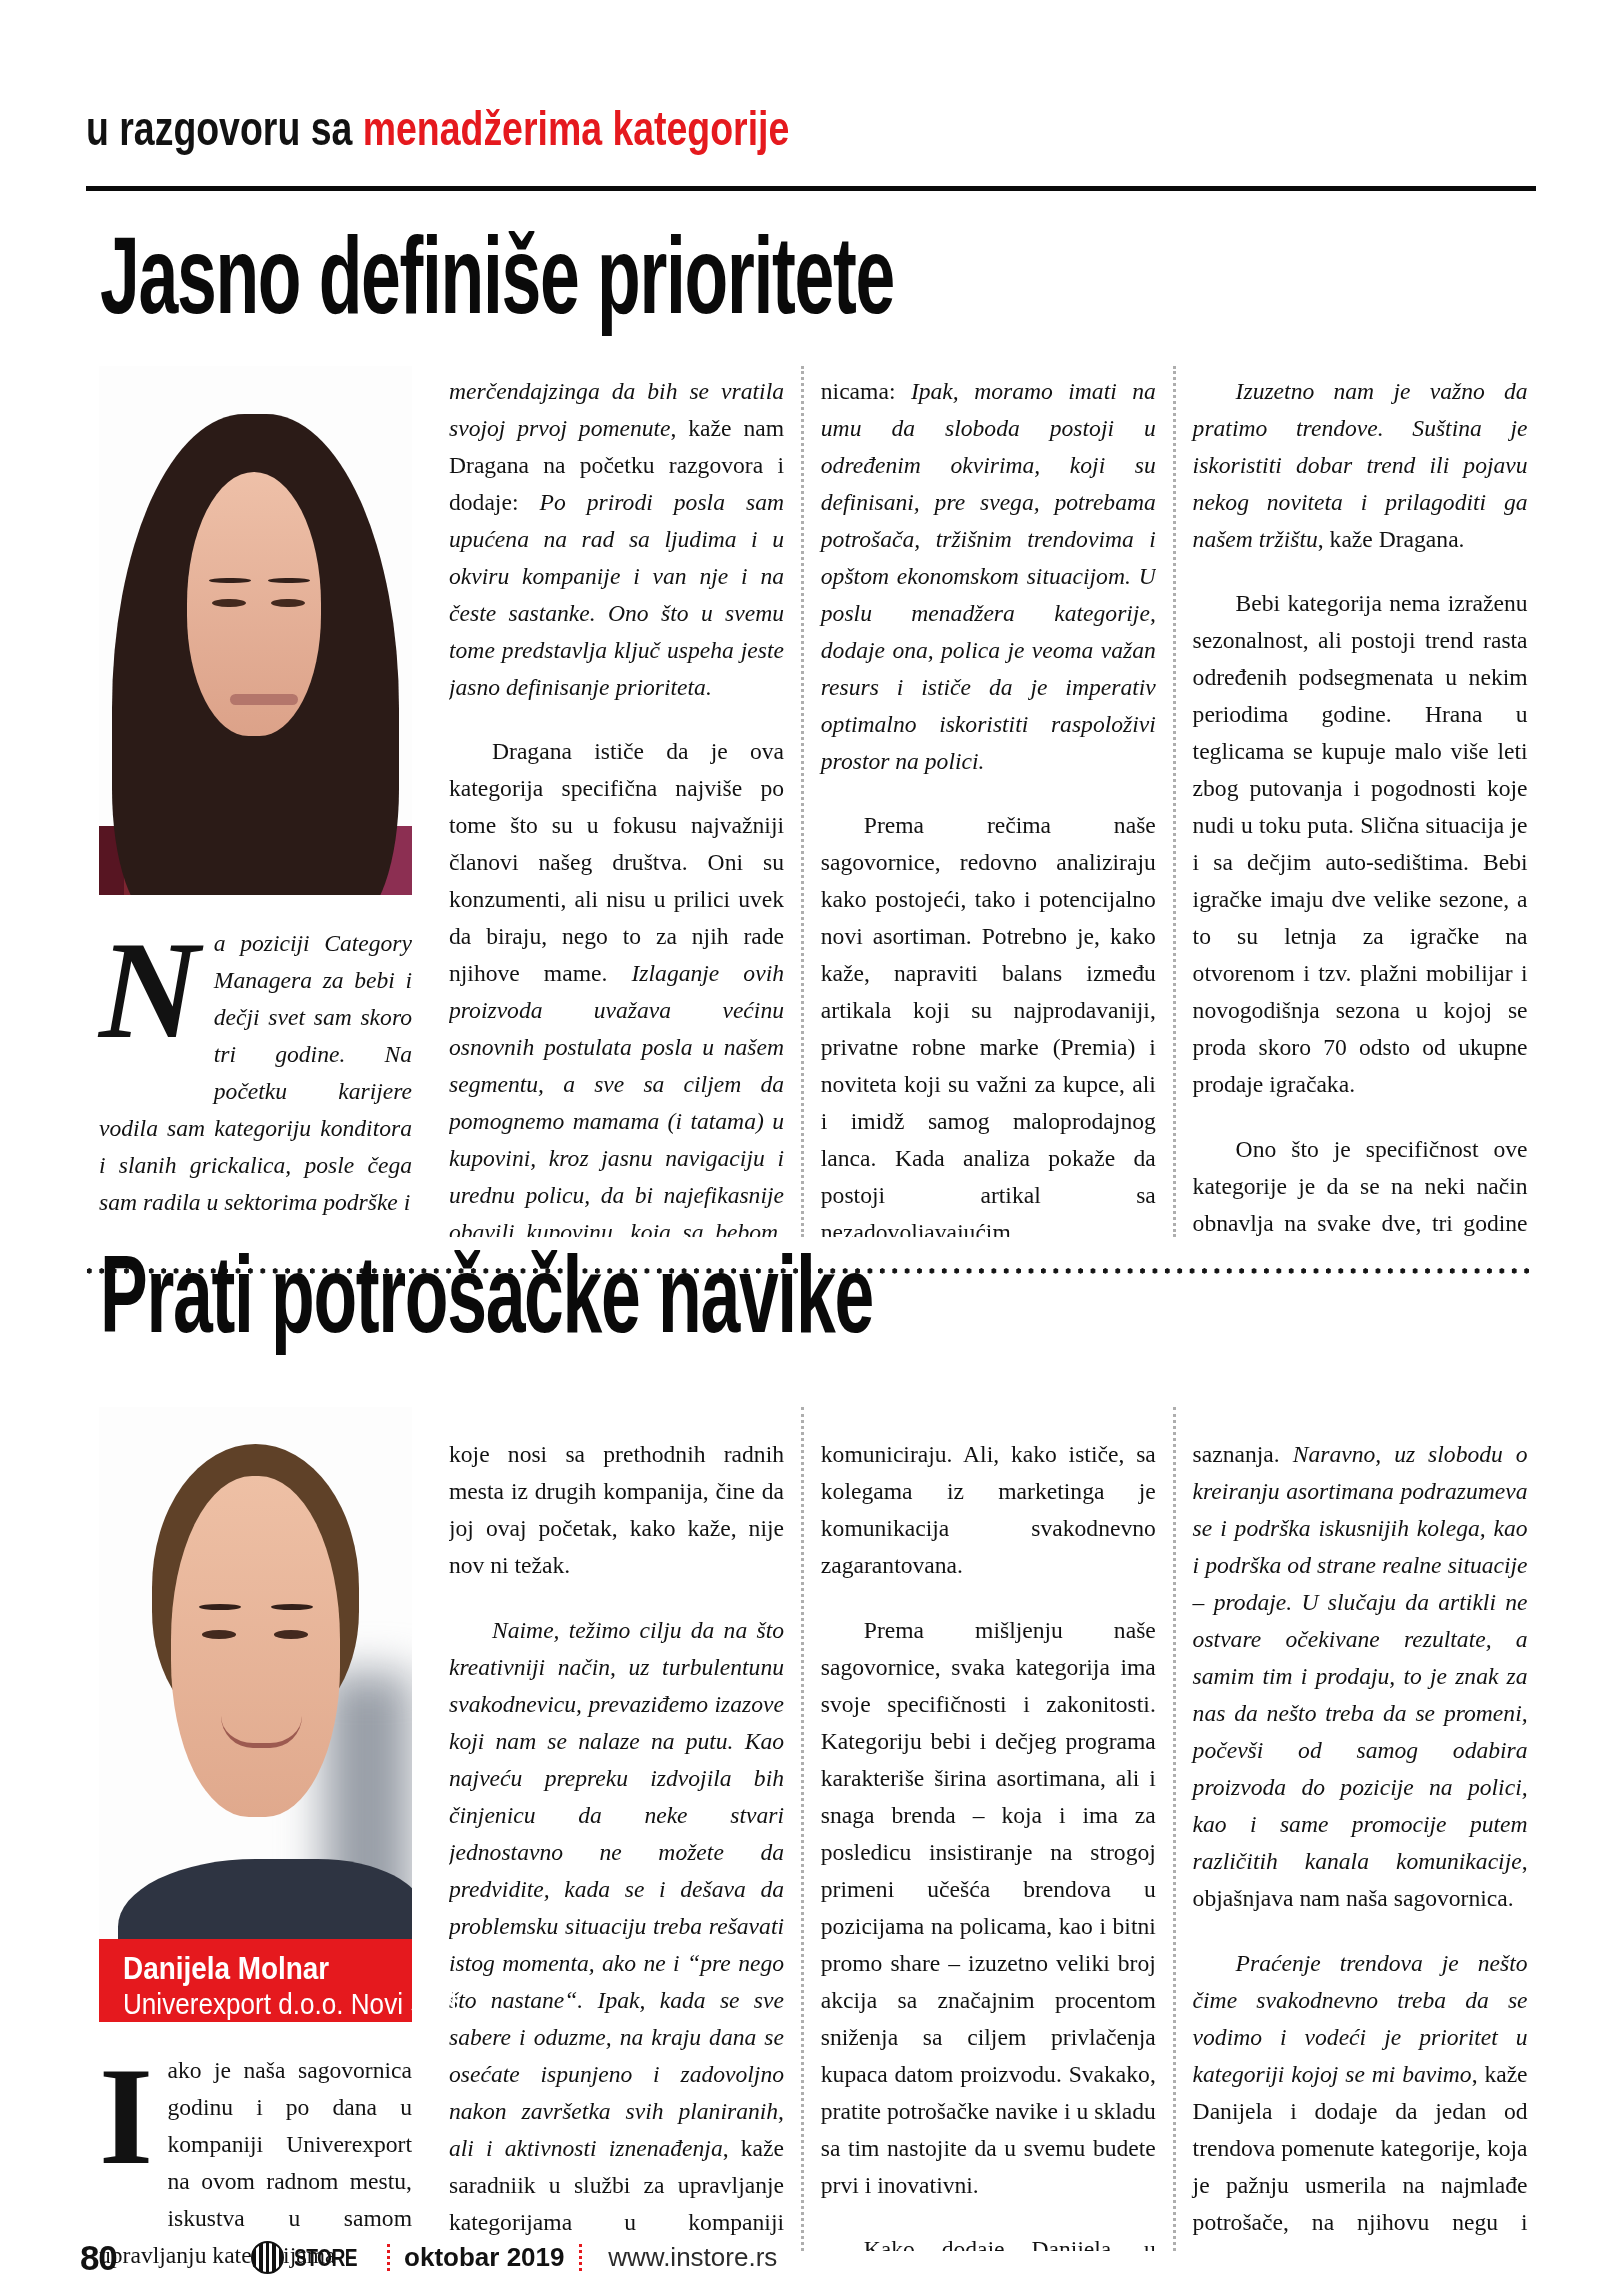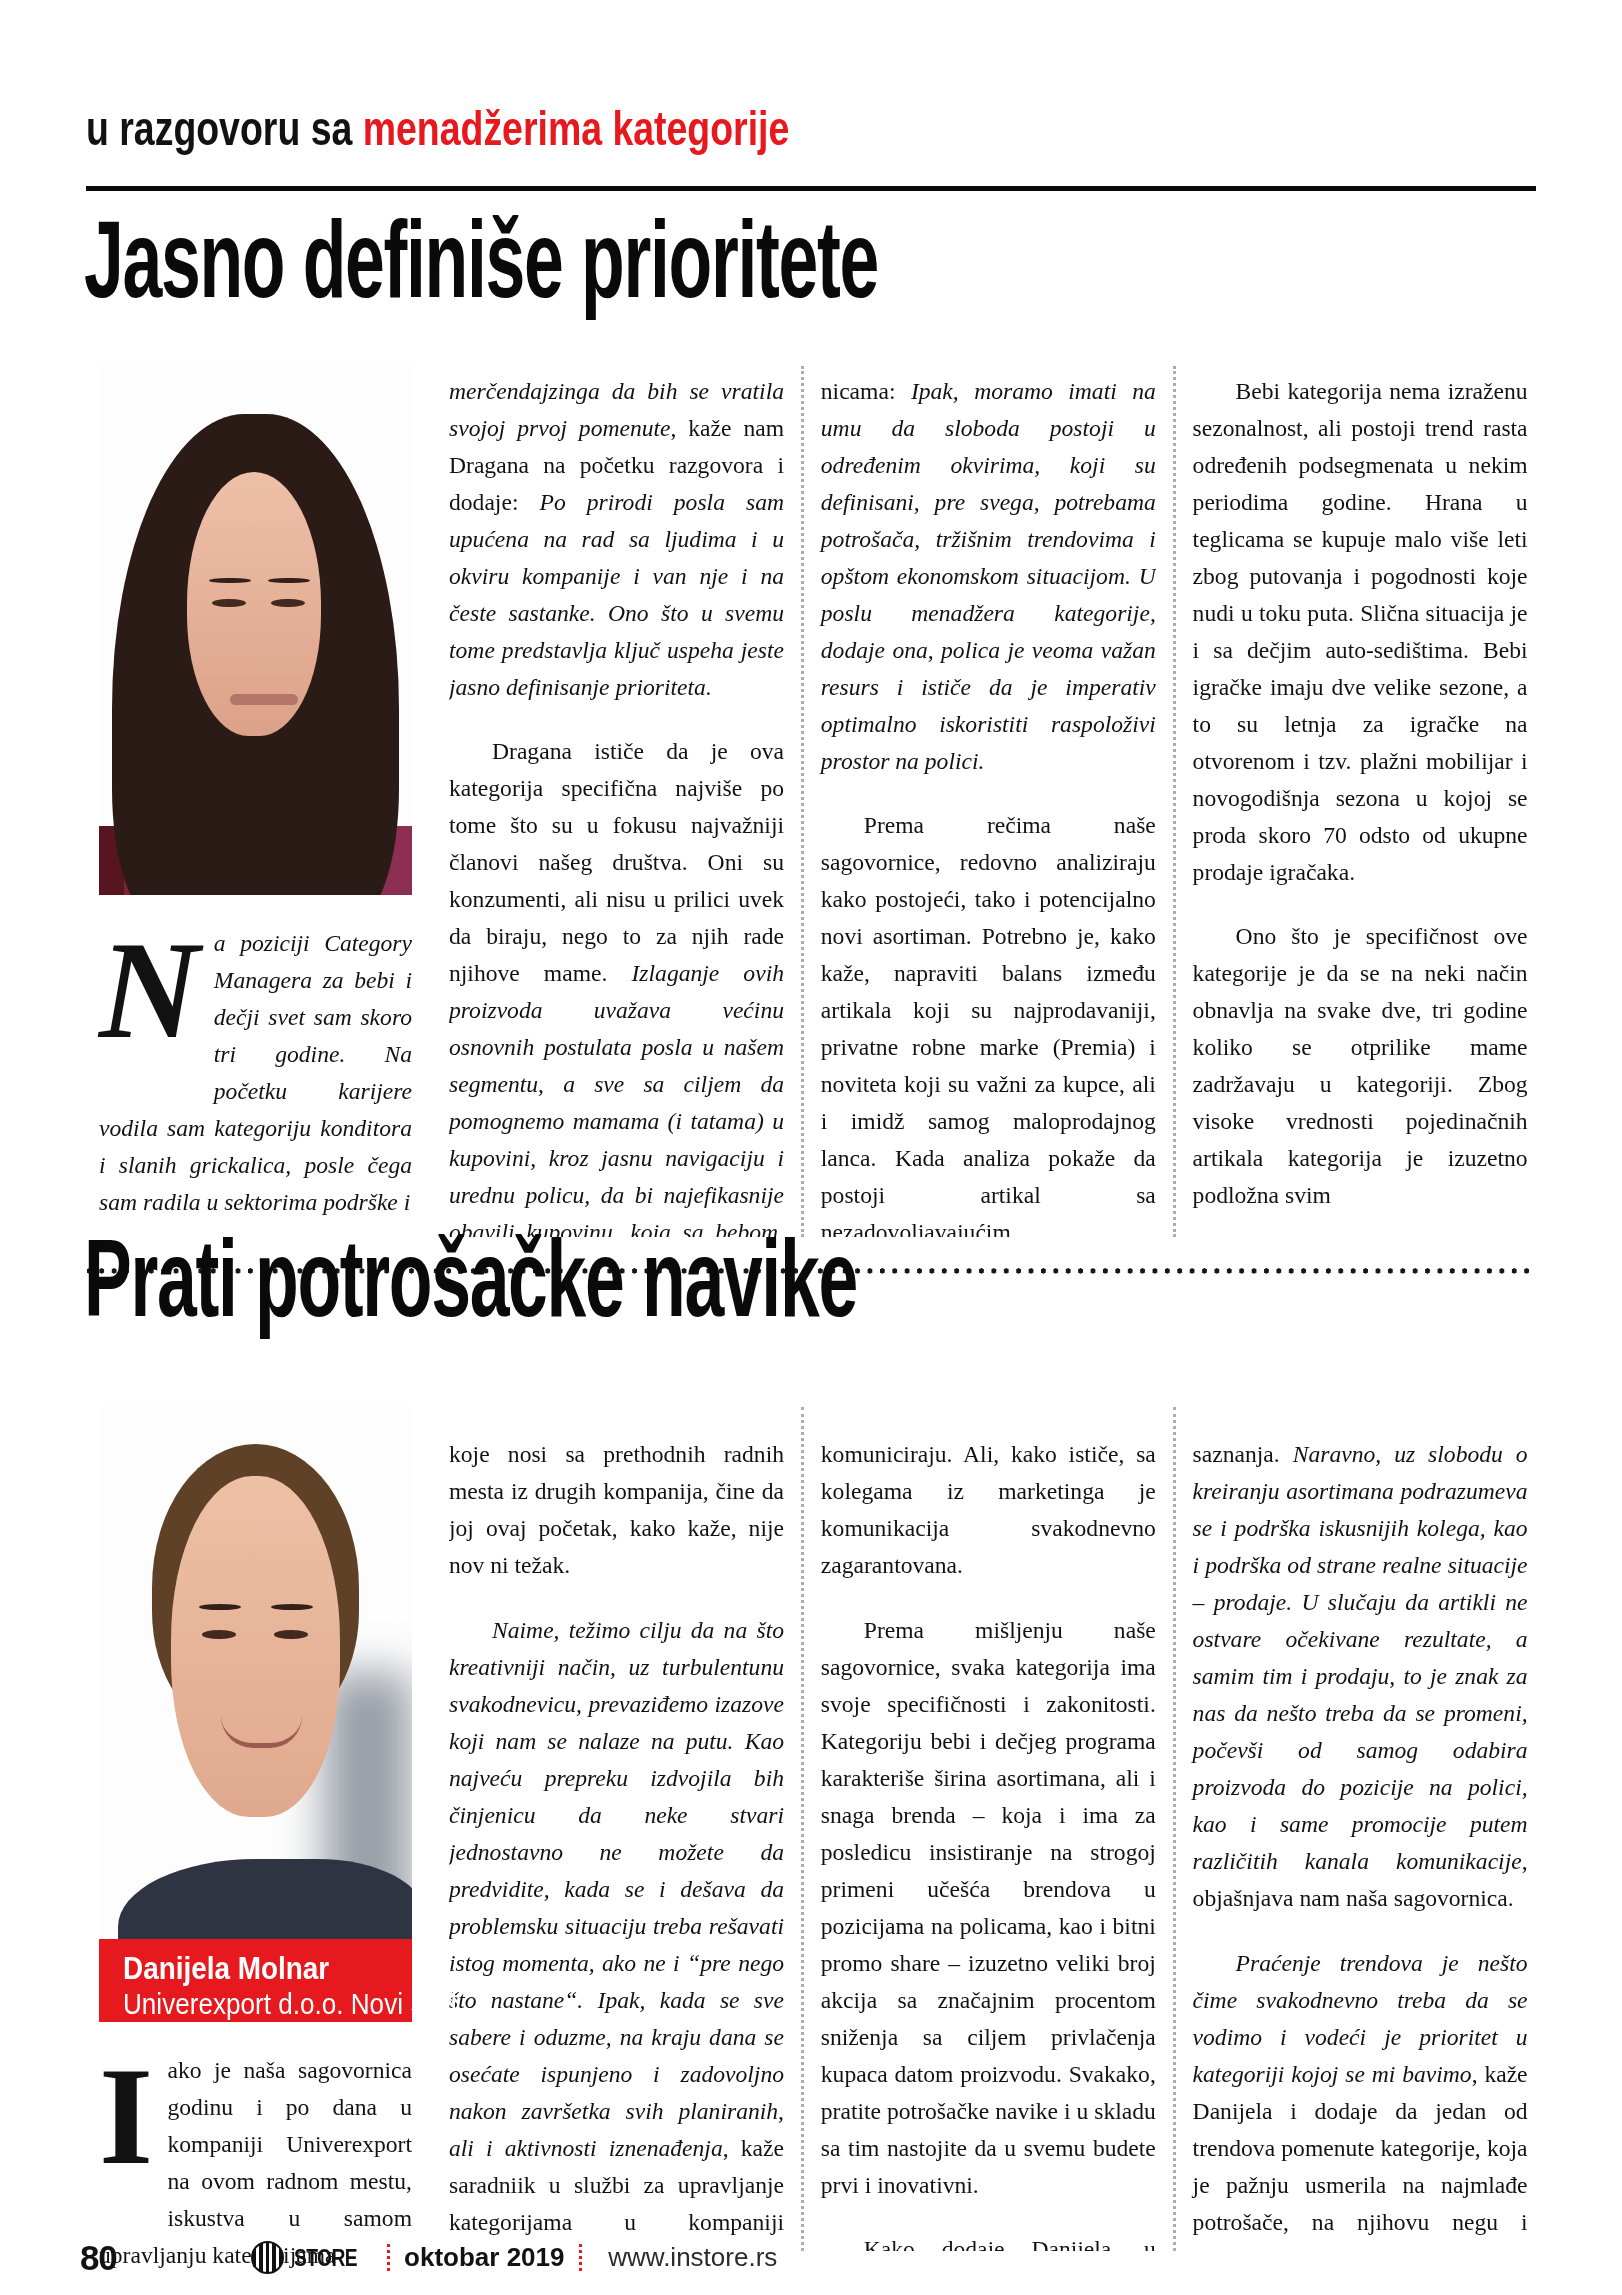--- a/index.html
+++ b/index.html
@@ -4,21 +4,21 @@
 <style>
   html,body{margin:0;padding:0;background:#ffffff;}
   .page{position:relative;width:1623px;height:2295px;background:#fff;overflow:hidden;
         font-family:"Liberation Serif",serif;color:#121212;}
   
   .kicker{position:absolute;left:86px;top:105px;font-family:"Liberation Sans",sans-serif;
           font-weight:900;font-size:48px;line-height:1;white-space:nowrap;text-align:center;}
   .cx78{display:inline-block;transform:scaleX(.78);transform-origin:0 50%;white-space:nowrap;}
   .k-red{color:#e5191e;}
   .rule{position:absolute;left:86px;top:186px;width:1450px;height:4.6px;background:#0a0a0a;}
-  .headline{position:absolute;left:84px;margin:0;font-family:"Liberation Sans",sans-serif;
+  .headline{position:absolute;left:84px;margin:16px;font-family:"Liberation Sans",sans-serif;
             font-weight:900;font-size:110px;line-height:1;letter-spacing:-2px;color:#0a0a0a;}
   .cx65{display:inline-block;transform:scaleX(.65);transform-origin:0 0;white-space:nowrap;}
   .h1{top:204px;}
   .h2{top:1223px;}
   .divider{position:absolute;left:86px;top:1267px;width:1450px;height:7.9px;
            background-image:radial-gradient(circle at 3.3px 3.9px,#161616 2.4px,transparent 2.8px);
            background-size:12.4px 7.9px;background-repeat:repeat-x;}
   
   .art{position:absolute;left:99px;width:1437px;display:flex;column-gap:37px;}
   .a1{top:366px;height:870px;}
@@ -119,20 +119,21 @@
     </div>
     <div class="tcol">
         <p><span class="it">merčendajzinga da bih se vratila svojoj prvoj pomenute</span><span>, kaže nam Dragana na početku razgovora i dodaje: </span><span class="it">Po prirodi posla sam upućena na rad sa ljudima i u okviru kompanije i van nje i na česte sastanke. Ono što u svemu tome predstavlja ključ uspeha jeste jasno definisanje prioriteta.</span></p>
         <p class="indent"><span>Dragana ističe da je ova kategorija specifična najviše po tome što su u fokusu najvažniji članovi našeg društva. Oni su konzumenti, ali nisu u prilici uvek da biraju, nego to za njih rade njihove mame. </span><span class="it">Izlaganje ovih proizvoda uvažava većinu osnovnih postulata posla u našem segmentu, a sve sa ciljem da pomognemo mamama (i tatama) u kupovini, kroz jasnu navigaciju i urednu policu, da bi najefikasnije obavili kupovinu, koja sa bebom, može biti veliki izazov</span></p>
       </div>
     <div class="tcol sep">
         <p><span>nicama: </span><span class="it">Ipak, moramo imati na umu da sloboda postoji u određenim okvirima, koji su definisani, pre svega, potrebama potrošača, tržišnim trendovima i opštom ekonomskom situacijom. U poslu menadžera kategorije, dodaje ona, polica je veoma važan resurs i ističe da je imperativ optimalno iskoristiti raspoloživi prostor na polici.</span></p>
         <p class="indent"><span>Prema rečima naše sagovornice, redovno analiziraju kako postojeći, tako i potencijalno novi asortiman. Potrebno je, kako kaže, napraviti balans između artikala koji su najprodavaniji, privatne robne marke (Premia) i noviteta koji su važni za kupce, ali i imidž samog maloprodajnog lanca. Kada analiza pokaže da postoji artikal sa nezadovoljavajućim performansama, Dragana i njene kolege donose odluku o zameni takvog artikla novim, boljim ili njegovo mesto ustupaju postojećim artiklima kojima je potreban dodatni prostor na polici.</span></p>
       </div>
     <div class="tcol sep">
+        <p class="indent"><span class="it">Izuzetno nam je važno da pratimo trendove. Suština je iskoristiti dobar trend ili pojavu nekog noviteta i prilagoditi ga našem tržištu</span><span>, kaže Dragana.</span></p>
         <p class="indent"><span>Bebi kategorija nema izraženu sezonalnost, ali postoji trend rasta određenih podsegmenata u nekim periodima godine. Hrana u teglicama se kupuje malo više leti zbog putovanja i pogodnosti koje nudi u toku puta. Slična situacija je i sa dečjim auto-sedištima. Bebi igračke imaju dve velike sezone, a to su letnja za igračke na otvorenom i tzv. plažni mobilijar i novogodišnja sezona u kojoj se proda skoro 70 odsto od ukupne prodaje igračaka.</span></p>
         <p class="indent"><span>Ono što je specifičnost ove kategorije je da se na neki način obnavlja na svake dve, tri godine koliko se otprilike mame zadržavaju u kategoriji. Zbog visoke vrednosti pojedinačnih artikala kategorija je izuzetno podložna svim</span></p>
       </div>
   </section>
 
   <div class="divider"></div>
   <h1 class="headline h2">
     <span class="cx65">Prati potrošačke navike</span>
   </h1>
 

